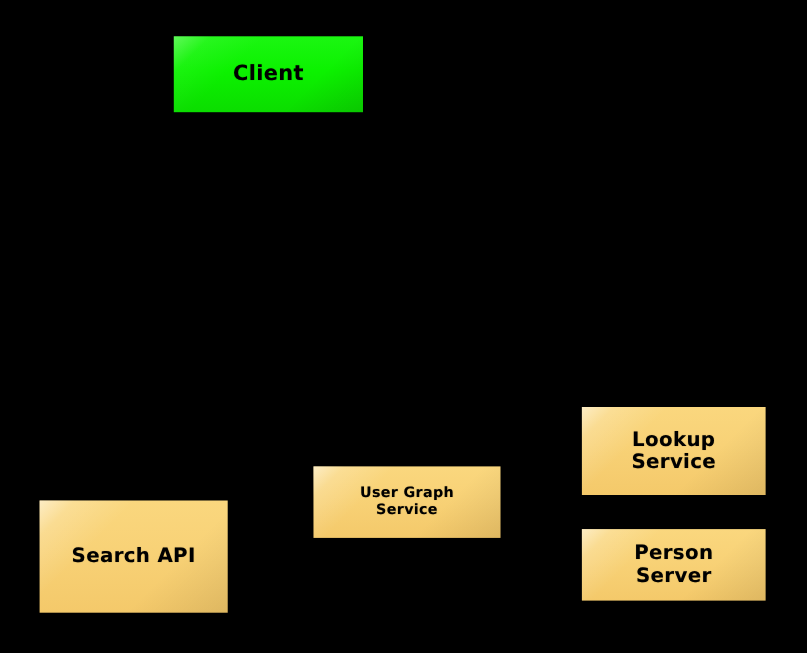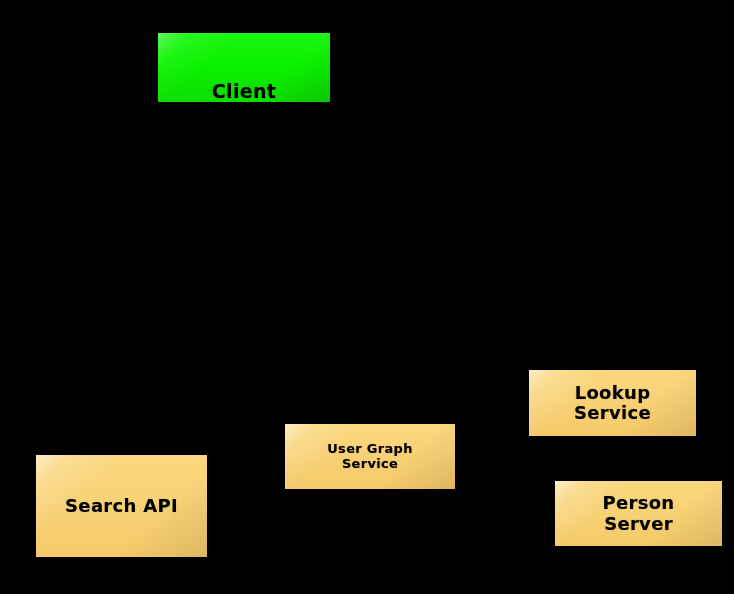--- a/index.html
+++ b/index.html
@@ -40,21 +40,20 @@
   
   .node.green {
     background:
       linear-gradient(135deg,
         rgba(255,255,255,0.30) 0%,
         rgba(255,255,255,0.06) 14%,
         rgba(255,255,255,0.00) 34%,
         rgba(0,0,0,0.00) 70%,
         rgba(0,0,0,0.10) 100%),
       linear-gradient(180deg, #1bf612 0%, #0cf200 45%, #0bdd00 100%);
-    align-items: flex-end;
   }
 
   
   .node.amber {
     background:
       linear-gradient(135deg,
         rgba(255,255,255,0.42) 0%,
         rgba(255,255,255,0.12) 13%,
         rgba(255,255,255,0.00) 33%,
         rgba(0,0,0,0.00) 68%,
@@ -75,28 +74,28 @@
   }
 </style>
 </head>
 <body>
 
 <div id="canvas">
 
 <div class="node green" style="left: 158px; top: 33px; width: 172px; height: 69px; font-size: 19px;">
       <span class="label">Client</span>
     </div>
-    <div class="node gold" style="left: 529px; top: 370px; width: 167px; height: 66px; font-size: 18px;">
+    <div class="node gold" style="left: 529px; top: 370px; width: 167px; height: 80px; font-size: 18px;">
       <span class="label">Lookup
 Service</span>
     </div>
     <div class="node gold" style="left: 285px; top: 424px; width: 170px; height: 65px; font-size: 13px;">
       <span class="label">User Graph
 Service</span>
     </div>
-    <div class="node gold" style="left: 555px; top: 481px; width: 167px; height: 65px; font-size: 18px;">
+    <div class="node gold" style="left: 529px; top: 481px; width: 167px; height: 65px; font-size: 18px;">
       <span class="label">Person
 Server</span>
     </div>
     <div class="node gold" style="left: 36px; top: 455px; width: 171px; height: 102px; font-size: 18px;">
       <span class="label">Search API</span>
     </div>
   </div>
 
 </body></html>

